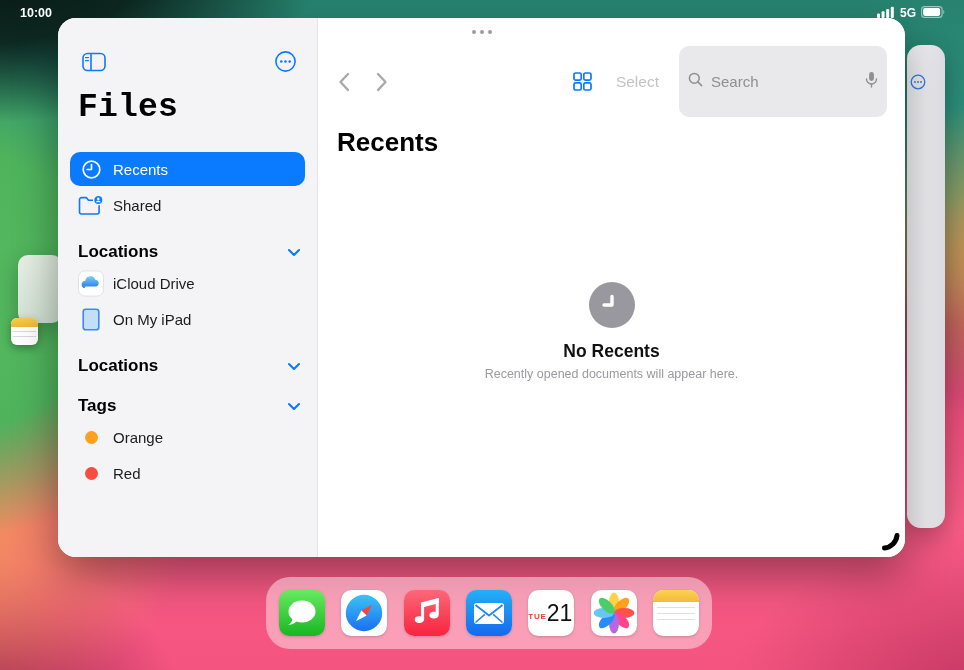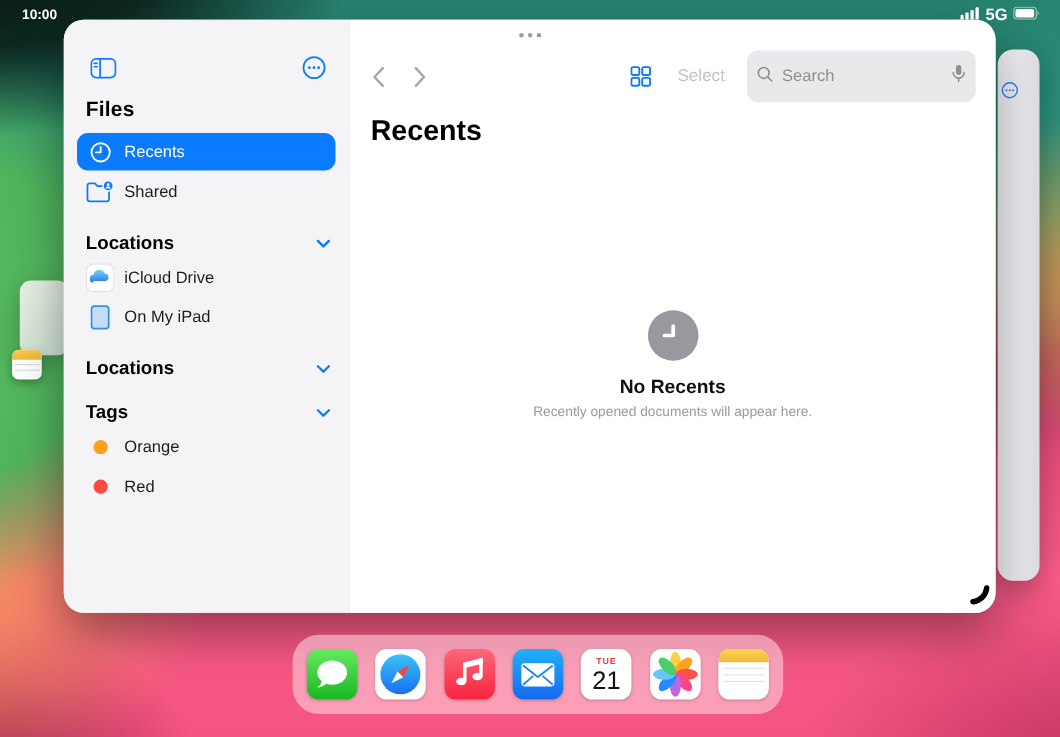--- a/index.html
+++ b/index.html
@@ -12,21 +12,21 @@
       radial-gradient(430px 380px at -60px 290px, #55bb60 0%, #4fb35c 38%, rgba(79,179,92,0) 66%),
       radial-gradient(420px 330px at -70px 520px, rgba(240,160,80,.95) 0%, rgba(240,160,80,0) 62%),
       radial-gradient(300px 250px at 1010px 250px, rgba(225,158,72,.95) 0%, rgba(225,158,72,0) 60%),
       radial-gradient(340px 220px at -40px 700px, rgba(120,20,60,.78) 0%, rgba(120,20,60,0) 65%),
       radial-gradient(420px 260px at 1000px 700px, rgba(150,25,70,.55) 0%, rgba(150,25,70,0) 65%),
       linear-gradient(180deg,#27836f 0%,#2b8d79 18%,#2c907b 30%,#a23a62 48%,#e44d78 62%,#f75b85 78%,#f45580 100%);}
   
   .statusbar{position:absolute;top:0;left:0;right:0;height:22px;display:flex;
     justify-content:space-between;align-items:center;padding:2px 18px 0 20px;color:#fff;
     font-size:12.5px;font-weight:700;z-index:5;}
-  .sb-right{display:flex;align-items:center;gap:5px;font-size:15px;font-weight:700;}
+  .sb-right{display:flex;align-items:center;gap:5px;font-size:12px;font-weight:700;}
   
   .left-card{position:absolute;left:18px;top:255px;width:44px;height:68px;border-radius:10px;
     background:linear-gradient(160deg,#e9f1e6,#cfe0d2);box-shadow:0 8px 22px rgba(0,0,0,.25);z-index:2;}
   .left-card .mini-notes{position:absolute;left:-7px;bottom:-22px;width:27px;height:27px;border-radius:6px;
     background:#fff;overflow:hidden;box-shadow:0 3px 8px rgba(0,0,0,.3);}
   .left-card .mini-notes .band{height:9px;background:linear-gradient(#f8cd4e,#f0b83a);}
   .left-card .mini-notes .ln{height:0;border-top:1.5px solid #d9d9de;margin:4px 2px 0;}
   .right-card{position:absolute;left:907px;top:45px;width:38px;height:483px;border-radius:14px;
     background:linear-gradient(90deg,#f4f4f7 0%,#ececf0 55%,#dcdce2 100%);
     box-shadow:0 10px 26px rgba(0,0,0,.28);z-index:2;}
@@ -34,61 +34,61 @@
   
   .window{position:absolute;left:58px;top:18px;width:847px;height:539px;border-radius:18px;
     background:#fff;box-shadow:0 18px 44px rgba(0,0,0,.38);display:flex;z-index:3;}
   .win-handle{position:absolute;top:8px;left:50%;transform:translateX(-50%);display:flex;gap:4px;
     padding:4px 6px;z-index:6;cursor:grab;}
   .win-handle i{width:4px;height:4px;border-radius:50%;background:#9b9ba0;}
   
   .sidebar{width:259px;flex:0 0 259px;background:#f4f4f6;border-right:1px solid #e3e3e8;
     border-radius:18px 0 0 18px;overflow:hidden;}
   .sb-top{display:flex;justify-content:space-between;align-items:center;padding:30px 16px 0 20px;}
-  .sb-title{margin:14px 0 10px 20px;font-size:19px;font-weight:800;color:#000;letter-spacing:.2px;}
+  .sb-title{margin:14px 0 26px 20px;font-size:33px;font-weight:800;color:#000;letter-spacing:.2px;font-family:Liberation Mono, monospace;}
   .sb-row{height:34px;margin:2px 12px;border-radius:10px;display:flex;align-items:center;
     gap:9px;padding:0 8px;font-size:15px;color:#1c1c1e;cursor:default;}
   .sb-row .ic{width:26px;display:flex;justify-content:center;align-items:center;}
   .sb-row.selected{background:#0a7aff;color:#fff;}
   .sb-section{display:flex;justify-content:space-between;align-items:center;
     margin:20px 16px 4px 20px;font-size:17px;font-weight:700;color:#000;}
   .dot{width:13px;height:13px;border-radius:50%;}
   .dot-red{background:#fb4a3e;}
   .dot-orange{background:#ffa01e;}
   
   .content{flex:1;position:relative;border-radius:0 18px 18px 0;background:#fff;}
   .toolbar{display:flex;align-items:center;padding:28px 18px 0 16px;}
   .tb-btn{background:none;border:none;padding:2px 4px;display:flex;align-items:center;cursor:pointer;}
   .tb-fwd{margin-left:18px;}
   .tb-right{margin-left:auto;display:flex;align-items:center;gap:14px;}
   .select-btn{background:none;border:none;font-size:15.5px;color:#c2c2c7;
     font-family:"Liberation Sans",sans-serif;cursor:default;}
   .search-pill{width:190px;height:47px;border-radius:10px;background:#e9e9eb;display:flex;
-    align-items:center;gap:6px;padding:0 9px;}
+    align-items:center;gap:6px;padding:12px 9px;}
   .search-pill input{flex:1;border:none;background:transparent;outline:none;font-size:15px;
     color:#3a3a3c;font-family:"Liberation Sans",sans-serif;min-width:0;}
   .search-pill input::placeholder{color:#8e8e93;}
   .page-title{margin:10px 0 0 19px;font-size:26px;font-weight:800;color:#000;}
   .empty{position:absolute;left:0;right:0;top:264px;text-align:center;}
   .empty-clock{width:46px;height:46px;border-radius:50%;background:#98989e;margin:0 auto;
     display:flex;align-items:center;justify-content:center;}
   .empty-title{font-size:17.5px;font-weight:800;color:#111;margin:13px 0 5px;}
   .empty-sub{font-size:12.5px;color:#9a9aa0;margin:0;}
   .resize-arc{position:absolute;right:5px;bottom:2px;}
   
   .dock{position:absolute;left:266px;top:577px;width:446px;height:72px;border-radius:24px;
     background:rgba(255,218,230,.55);display:flex;align-items:center;
     justify-content:space-between;padding:0 13px;box-sizing:border-box;z-index:4;}
   .app{width:46px;height:46px;border-radius:10.5px;overflow:hidden;position:relative;
     box-shadow:0 1px 3px rgba(0,0,0,.18);cursor:pointer;flex:0 0 46px;}
   .app-messages{background:linear-gradient(#67ea61,#18b722);}
   .app-safari{background:#fff;display:flex;align-items:center;justify-content:center;}
   .app-music{background:linear-gradient(#fd6779,#f8243e);display:flex;align-items:center;justify-content:center;}
   .app-mail{background:linear-gradient(#23b0f7,#1569ee);display:flex;align-items:center;justify-content:center;}
-  .app-calendar{background:#fff;display:flex;flex-direction:column;align-items:center;}
+  .app-calendar{background:#fff;display:flex;align-items:center;}
   .cal-weekday{font-size:8px;font-weight:700;letter-spacing:.8px;color:#fb3b30;margin-top:7px;}
   .cal-day{font-size:23px;font-weight:300;color:#111;margin-top:1px;line-height:1;}
   .app-photos{background:#fff;display:flex;align-items:center;justify-content:center;}
   .app-notes{background:#fff;}
   .app-notes .band{height:12px;background:linear-gradient(#fbd34f,#f3b93c);}
   .app-notes .ln{height:0;border-top:1.5px solid #e0e0e4;margin:5px 4px 0;}
 </style>
 </head>
 <body>
 

